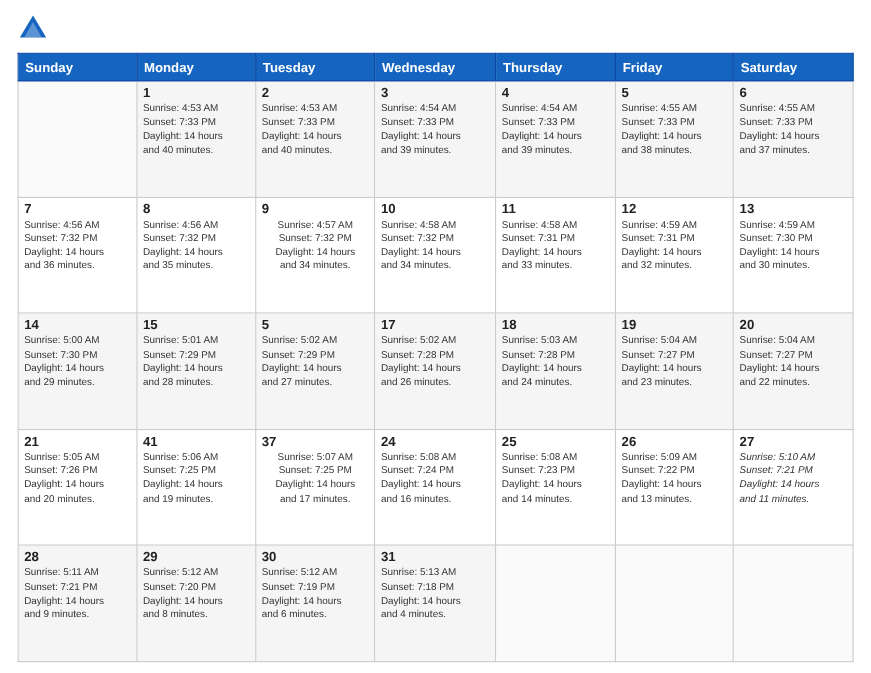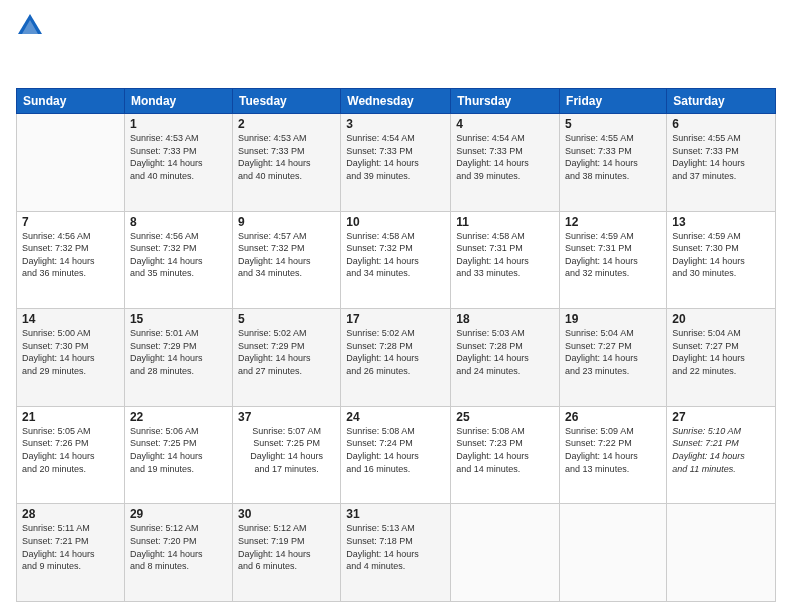--- a/index.html
+++ b/index.html
@@ -57,21 +57,20 @@
       line-height: 1.1;
     }
     .location {
       font-size: 14px;
       color: #333;
     }
     .calendar {
       width: 100%;
       border-collapse: collapse;
       flex: 1;
-      margin-top: 40px;
     }
     .calendar thead th {
       background-color: #1565c0;
       color: #fff;
       font-size: 12px;
       font-weight: bold;
       padding: 5px 6px;
       text-align: left;
       border: 1px solid #0d47a1;
     }
@@ -196,21 +195,21 @@
           </td>
           <td>
             <span class="day-number">8</span>
             <div class="day-info" style="white-space: pre-line;">Sunrise: 4:56 AM
 Sunset: 7:32 PM
 Daylight: 14 hours
 and 35 minutes.</div>
           </td>
           <td>
             <span class="day-number">9</span>
-            <div class="day-info" style="white-space: pre-line;">Sunrise: 4:57 AM
+            <div class="day-info" style="white-space: pre-line; text-align: center;">Sunrise: 4:57 AM
 Sunset: 7:32 PM
 Daylight: 14 hours
 and 34 minutes.</div>
           </td>
           <td>
             <span class="day-number">10</span>
             <div class="day-info" style="white-space: pre-line;">Sunrise: 4:58 AM
 Sunset: 7:32 PM
 Daylight: 14 hours
 and 34 minutes.</div>
@@ -290,21 +289,21 @@
         </tr>
         <tr>
           <td>
             <span class="day-number">21</span>
             <div class="day-info" style="white-space: pre-line;">Sunrise: 5:05 AM
 Sunset: 7:26 PM
 Daylight: 14 hours
 and 20 minutes.</div>
           </td>
           <td>
-            <span class="day-number">22</span>
+            <span class="day-number">41</span>
             <div class="day-info" style="white-space: pre-line;">Sunrise: 5:06 AM
 Sunset: 7:25 PM
 Daylight: 14 hours
 and 19 minutes.</div>
           </td>
           <td>
             <span class="day-number">37</span>
             <div class="day-info" style="white-space: pre-line; text-align: center;">Sunrise: 5:07 AM
 Sunset: 7:25 PM
 Daylight: 14 hours

